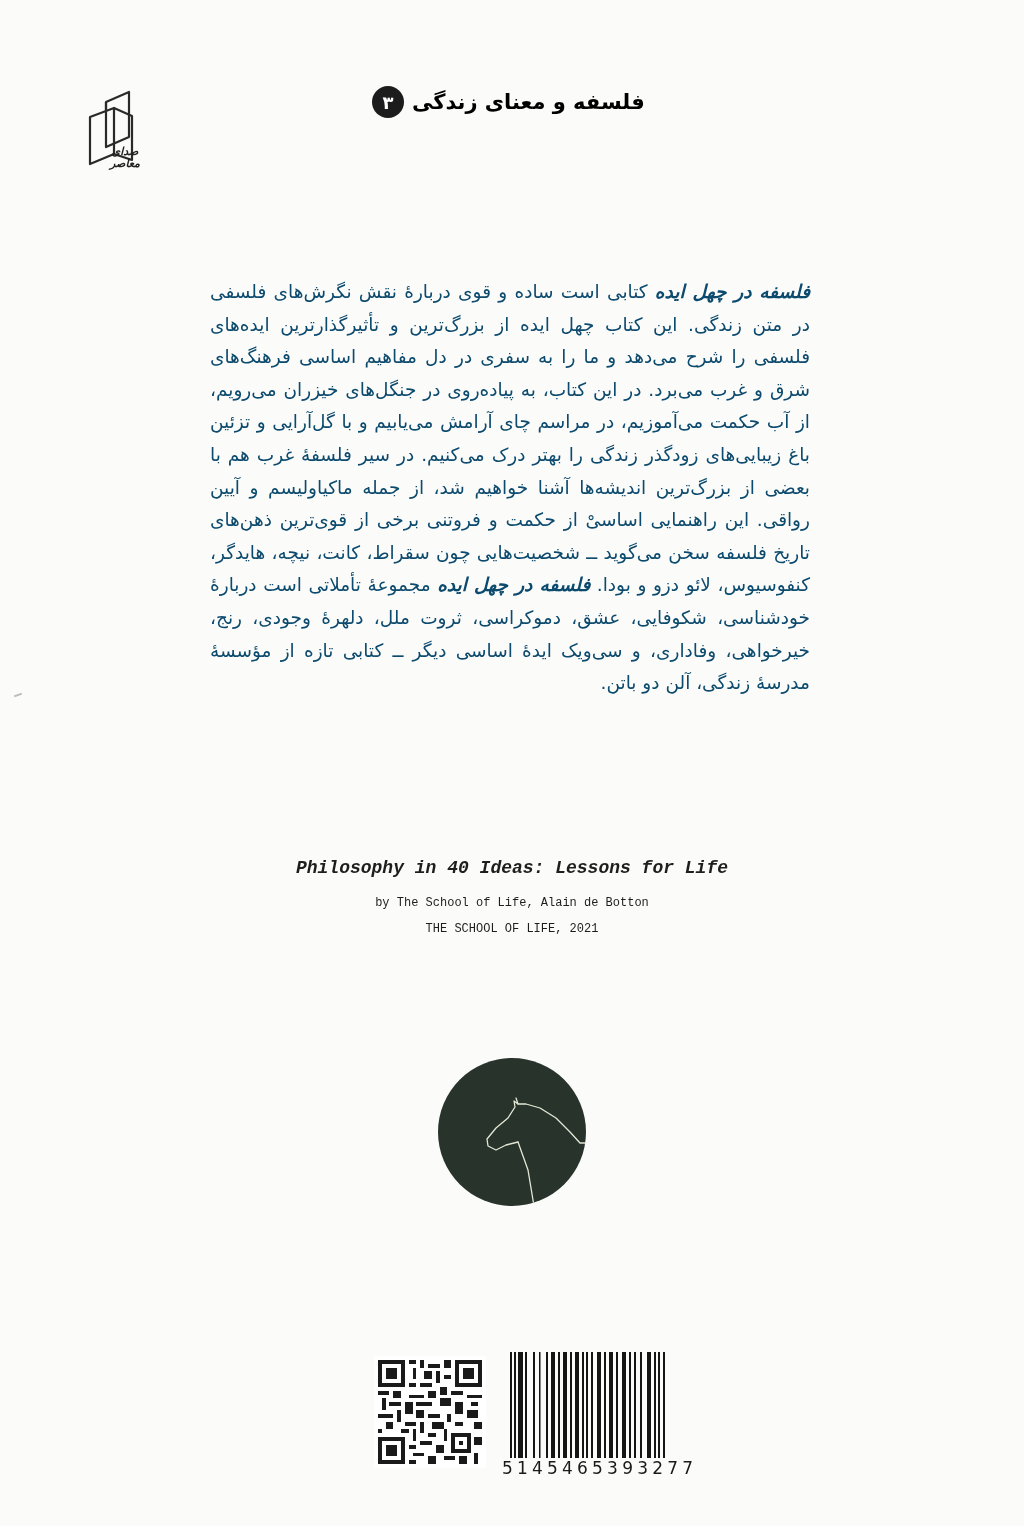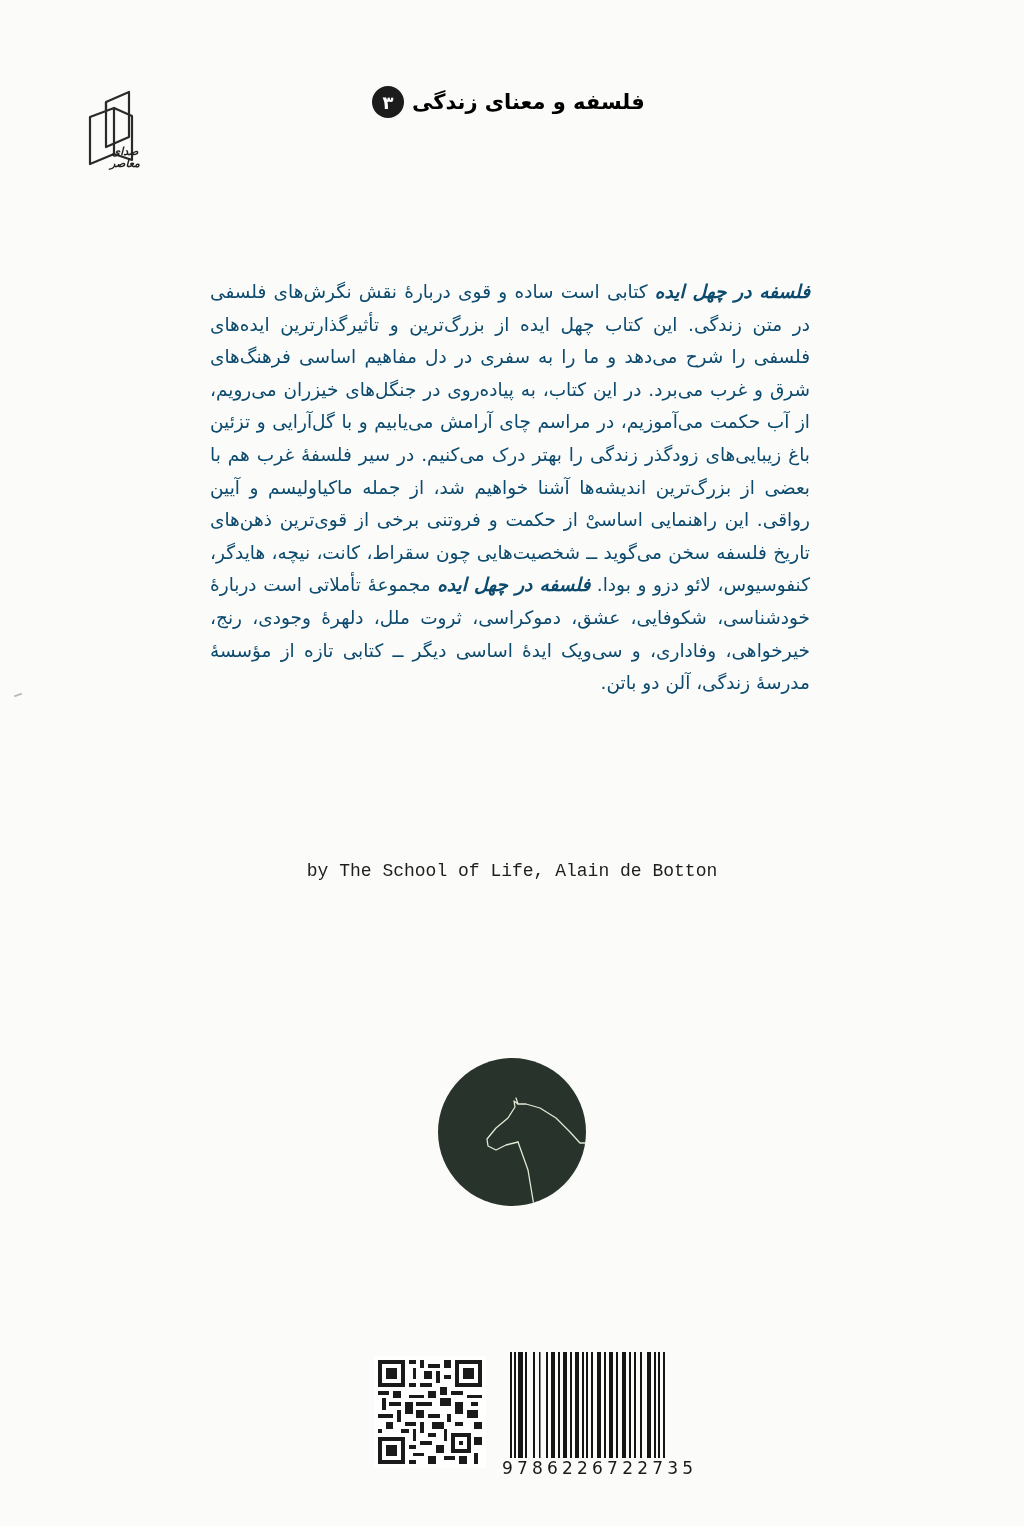--- a/index.html
+++ b/index.html
@@ -37,21 +37,21 @@
     direction: rtl; text-align: justify; text-align-last: right;
     font-family: "DejaVu Sans", sans-serif; font-size: 18.5px; line-height: 32.6px;
     color: #0c4a6e;
   }
   .blurb .em { font-weight: bold; font-style: italic; }
   .english {
     position: absolute; left: 200px; top: 858px; width: 624px; text-align: center;
     font-family: "Liberation Mono", "DejaVu Sans Mono", monospace; color: #1e1e1e;
   }
   .english .title { font-weight: bold; font-style: italic; font-size: 18px; margin-bottom: 12px; }
-  .english .line { font-size: 18px; line-height: 26px; }
+  .english .line { font-size: 12px; line-height: 26px; }
   .emblem {
     position: absolute; left: 438px; top: 1058px; width: 148px; height: 148px;
     border-radius: 50%; background: #28332b; overflow: hidden;
   }
   .qr {
     position: absolute; left: 374px; top: 1356px; width: 112px; height: 112px; background:#fff;
   }
   .barcode {
     position: absolute; left: 506px; top: 1352px; width: 164px; height: 126px;
   }
@@ -83,21 +83,23 @@
 <div class="series-header">
   <span class="series-title">فلسفه و معنای زندگی</span>
   <span class="series-num">۳</span>
 </div>
 
 <div class="blurb"><span class="em">فلسفه در چهل ایده</span><span> کتابی است ساده و قوی دربارهٔ نقش نگرش‌های فلسفی در متن زندگی. این کتاب چهل ایده از بزرگ‌ترین و تأثیرگذارترین ایده‌های فلسفی را شرح می‌دهد و ما را به سفری در دل مفاهیم اساسی فرهنگ‌های شرق و غرب می‌برد. در این کتاب، به پیاده‌روی در جنگل‌های خیزران می‌رویم، از آب حکمت می‌آموزیم، در مراسم چای آرامش می‌یابیم و با گل‌آرایی و تزئین باغ زیبایی‌های زودگذر زندگی را بهتر درک می‌کنیم. در سیر فلسفهٔ غرب هم با بعضی از بزرگ‌ترین اندیشه‌ها آشنا خواهیم شد، از جمله ماکیاولیسم و آیین رواقی. این راهنمایی اساسیْ از حکمت و فروتنی برخی از قوی‌ترین ذهن‌های تاریخ فلسفه سخن می‌گوید ــ شخصیت‌هایی چون سقراط، کانت، نیچه، هایدگر، کنفوسیوس، لائو دزو و بودا. </span><span class="em">فلسفه در چهل ایده</span><span> مجموعهٔ تأملاتی است دربارهٔ خودشناسی، شکوفایی، عشق، دموکراسی، ثروت ملل، دلهرهٔ وجودی، رنج، خیرخواهی، وفاداری، و سی‌ویک ایدهٔ اساسی دیگر ــ کتابی تازه از مؤسسهٔ مدرسهٔ زندگی، آلن دو باتن.</span></div>
 
 <div class="scratch"></div>
 
 <div class="english">
+  <div class="title">Philosophy in 40 Ideas: Lessons for Life</div>
   <div class="line">by The School of Life, Alain de Botton</div>
+  <div class="line">THE SCHOOL OF LIFE, 2021</div>
 </div>
 
 <div class="emblem">
   <svg width="148" height="148" viewBox="0 0 148 148">
     <g fill="none" stroke="#e4e8d6" stroke-width="1.3" stroke-linejoin="round" stroke-linecap="round">
       <path d="M78 40 L80 46 L76 43 L77 49 L70 60 L58 70 L49 81 L50 88 L58 92 L68 87 L80 84"></path>
       <path d="M80 46 L88 46 L102 50 L118 60 L132 74 L142 85 L148 85"></path>
       <path d="M80 84 L90 112 L96 148"></path>
     </g>
   </svg>
@@ -189,13 +191,13 @@
       <rect x="116" y="0" width="4" height="112"></rect>
     <rect x="123" y="0" width="2" height="112"></rect>
       <rect x="128" y="0" width="2" height="112"></rect>
     <rect x="134" y="0" width="2" height="112"></rect>
       <rect x="141" y="0" width="4" height="112"></rect>
     <rect x="148" y="0" width="2" height="112"></rect>
       <rect x="152" y="0" width="2" height="126"></rect>
     <rect x="157" y="0" width="2" height="126"></rect>
   </g>
 </svg>
-<div class="isbn">9786226722735</div>
+<div class="isbn">5145465393277</div>
 
 </body></html>

